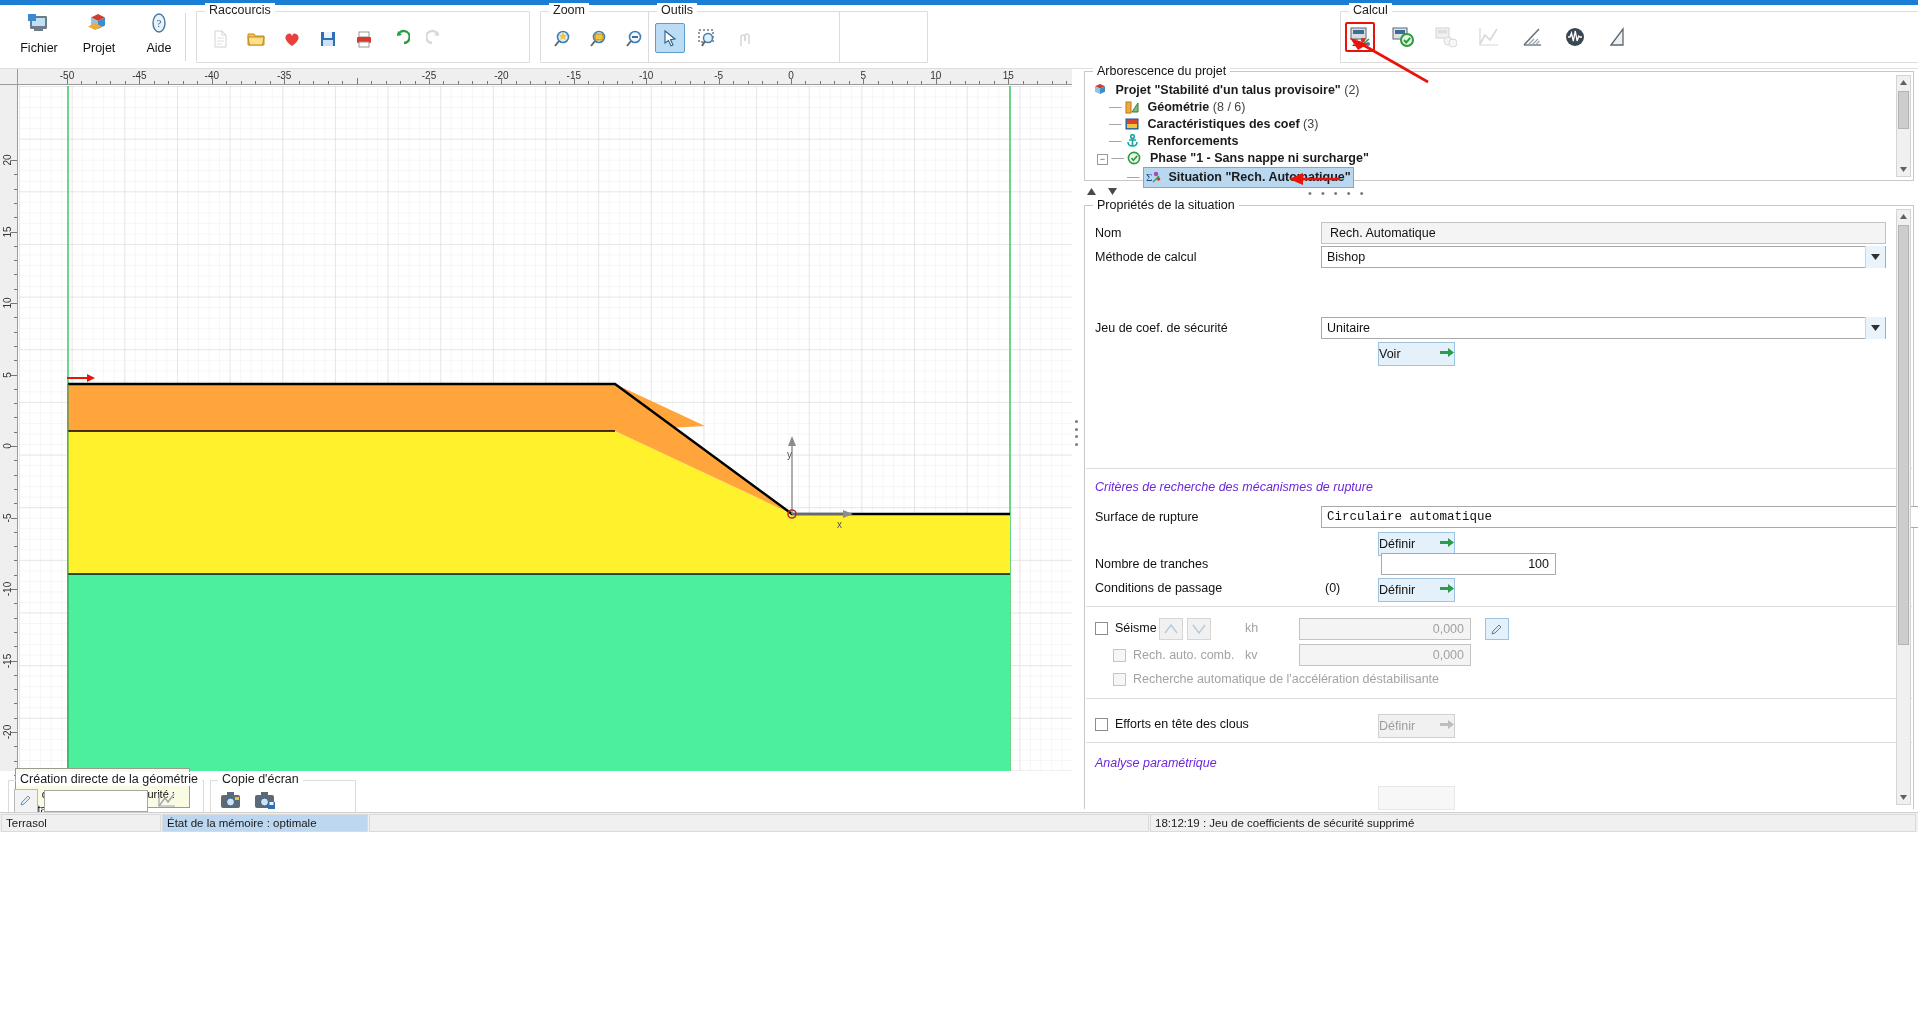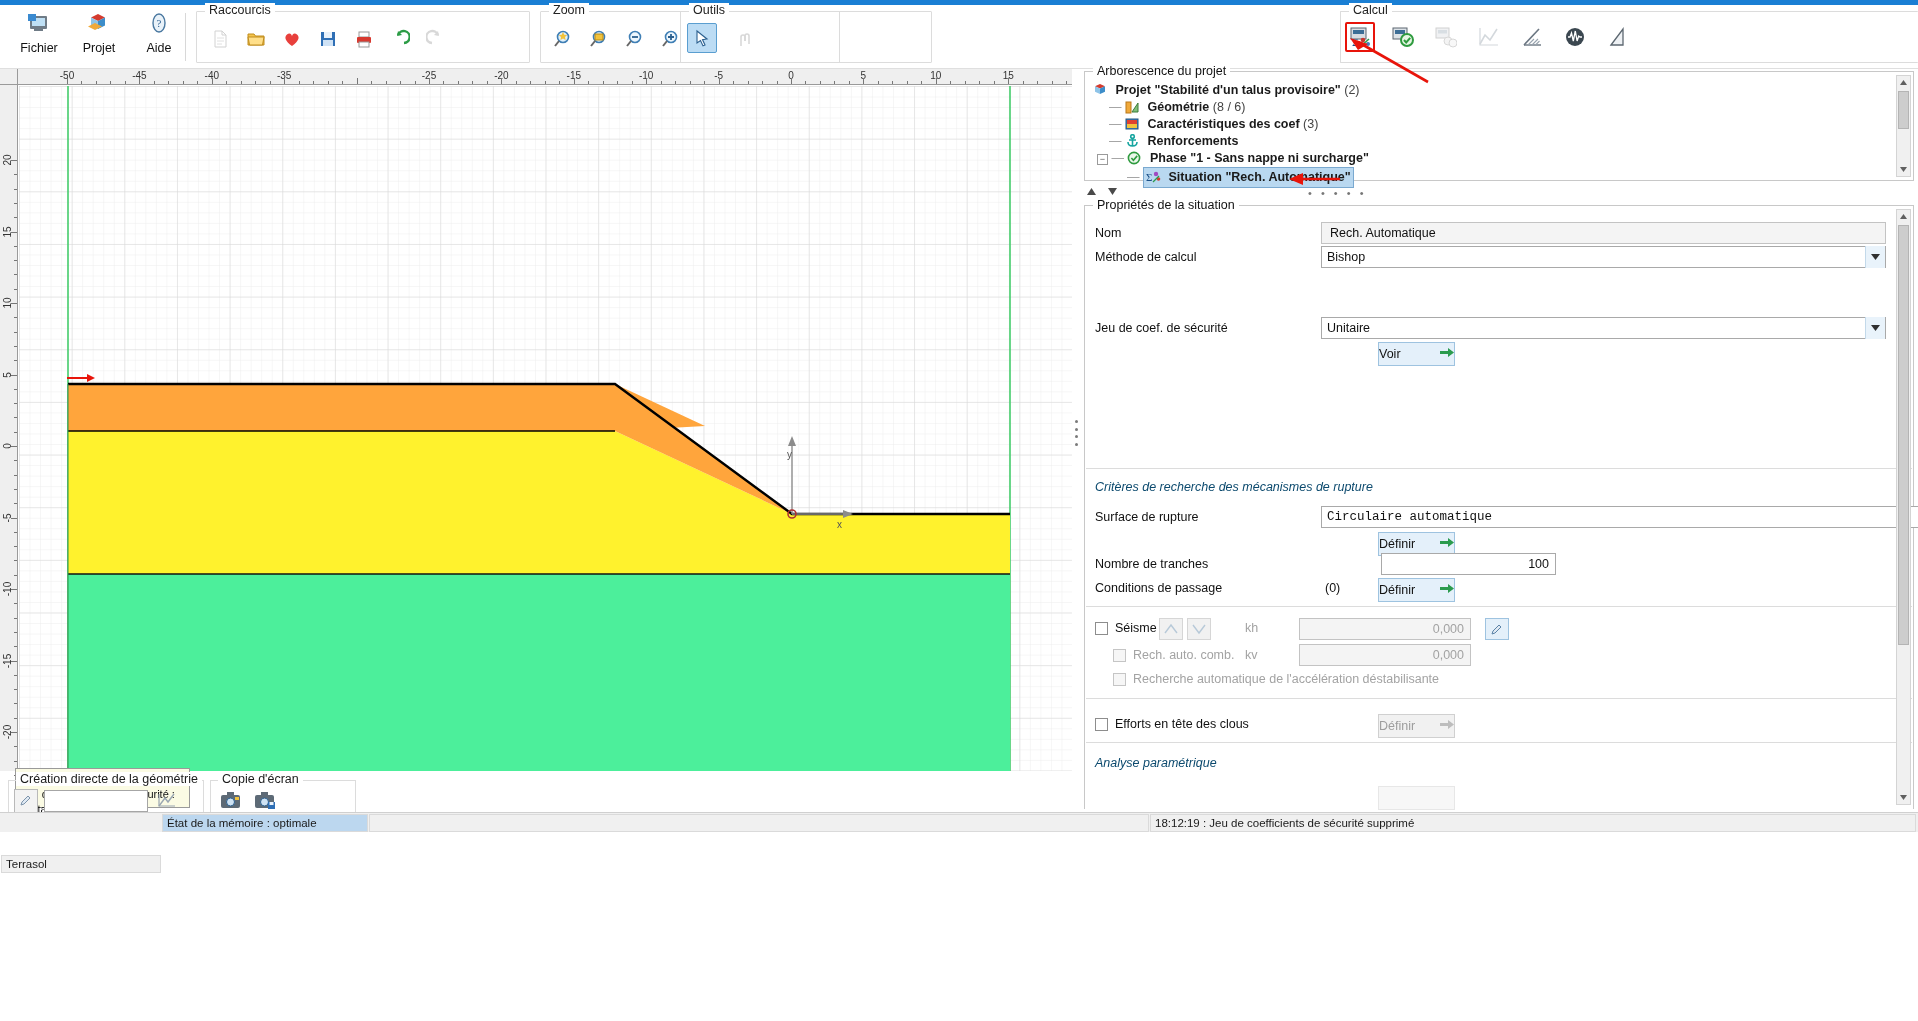--- a/index.html
+++ b/index.html
@@ -119,21 +119,21 @@
     position:absolute; right:0; top:-1px; width:20px; height:22px; background:#e9f3fb;
     border-left:1px solid #c3d9ea; display:flex; align-items:center; justify-content:center;
   }
   .numctl { text-align:right; padding-right:6px; }
   .btn {
     position:absolute; height:24px; background:#e4f0fa; border:1px solid #9ec3e0;
     font-size:12.5px; display:flex; align-items:center; justify-content:space-between; gap:6px; color:#111;
   }
   .btn.dis { background:#f1f1f1; border:1px solid #d0d0d0; color:#9d9d9d; }
   .hr { position:absolute; height:1px; background:#dcdcdc; }
-  .ital { font-style:italic; font-size:12.5px; color:#0c4a6e; }
+  .ital { font-style:italic; font-size:12.5px; color:#6d28d9; }
   .cbx { position:absolute; width:13px; height:13px; border:1px solid #8d8d8d; background:#fff; }
   .cbx.dis { border:1px solid #c5c5c5; background:#f6f6f6; }
   .greytxt { color:#a3a3a3; }
 
   
   .statusbar {
     position:absolute; left:0; top:812px; width:1918px; height:20px;
     background:#f0f0f0; border-top:1px solid #d0d0d0; font-size:11.5px;
   }
   .sbcell { position:absolute; top:1px; height:18px; border:1px solid #dadada; background:#f0f0f0;
@@ -277,21 +277,21 @@
         </div>
         <div class="tbtn dim">
           <svg width="22" height="22" viewBox="0 0 22 22">
               <path d="M8 18V9a2 2 0 014 0v4" fill="none" stroke="#9a9a9a" stroke-width="1.6"></path>
               <path d="M12 13V8a2 2 0 014 0v8" fill="none" stroke="#9a9a9a" stroke-width="1.6"></path>
             </svg>
         </div>
       </div>
     </div>
 
-    <div class="group" style="left:680px; width:252px;">
+    <div class="group" style="left:648px; width:280px;">
       <span class="gtitle">Outils</span>
       <div class="grow" style="top:11px; left:6px;">
         <div class="tbtn sel">
           <svg width="18" height="18" viewBox="0 0 18 18">
               <path d="M4 2l10 8-4.5.6L12 16l-2 .9-2.5-5.4L4 14z" fill="#fff" stroke="#2b5f8e" stroke-width="1.1"></path>
             </svg>
         </div>
       </div>
     </div>
 
@@ -862,19 +862,19 @@
   <svg class="arrow-anno" style="left:1280px; top:30px;" width="160" height="60">
     <line x1="148" y1="52" x2="78" y2="12" stroke="#E8140A" stroke-width="2.6"></line>
     <path d="M70,8 L88,14 L78,20 Z" fill="#E8140A"></path>
   </svg>
   <svg class="arrow-anno" style="left:1285px; top:170px;" width="60" height="20">
     <line x1="55" y1="9" x2="14" y2="9" stroke="#E8140A" stroke-width="2.6"></line>
     <path d="M4,9 L18,3 L18,15 Z" fill="#E8140A"></path>
   </svg>
 
   <div class="statusbar">
-    <div class="sbcell" style="left:1px; width:160px;margin-top:41px;">Terrasol</div>
+    <div class="sbcell" style="left:1px; width:160px;">Terrasol</div>
     <div class="sbcell sb-mem" style="left:162px; width:206px;">État de la mémoire : optimale</div>
     <div class="sbcell" style="left:369px; width:780px;"></div>
     <div class="sbcell" style="left:1150px; width:766px;">18:12:19 : Jeu de coefficients de sécurité supprimé</div>
   </div>
 
 </div>
 
 </body></html>

